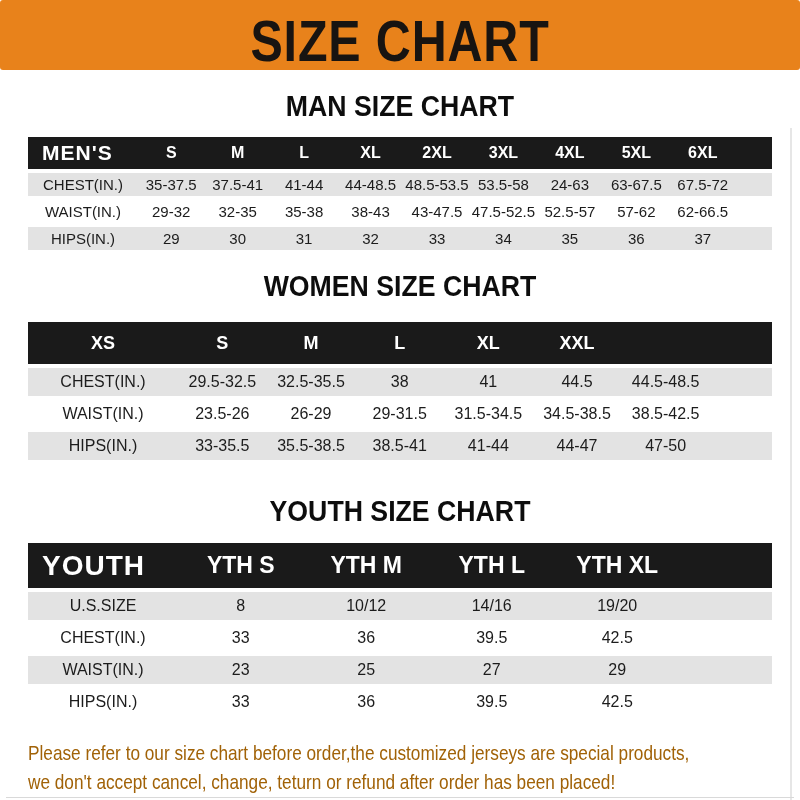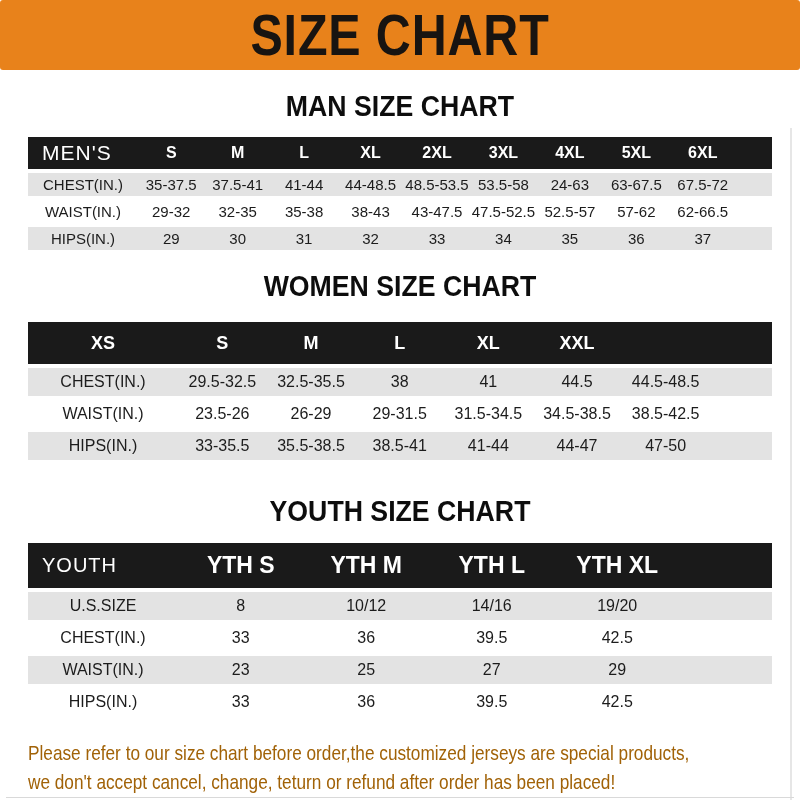--- a/index.html
+++ b/index.html
@@ -3,42 +3,42 @@
 <meta charset="utf-8">
 <style>
   html,body{margin:0;padding:0}
   body{
     width:800px;height:800px;position:relative;overflow:hidden;
     background:#ffffff;font-family:"Liberation Sans",sans-serif;color:#1c1c1c;
   }
   
   .banner{
     height:70px;background:#E8821B;border-radius:3px;
-    display:flex;align-items:center;justify-content:center;
+    display:flex;align-items:flex-end;justify-content:center;
   }
   .banner-title{
     font-size:57px;font-weight:900;color:#181411;line-height:1;
     letter-spacing:1px;transform:scaleX(.85);white-space:nowrap;
   }
   
   .section-heading{
     margin:0;text-align:center;font-size:29px;font-weight:800;
     color:#0d0d0d;line-height:30px;transform:scaleX(.92);white-space:nowrap;
   }
   #h-men{margin-top:21px}
   #h-women{margin-top:21px}
   #h-youth{margin-top:36px}
   
   .size-table{margin-left:28px;width:744px}
   #t-men{margin-top:16px}
   #t-women{margin-top:21px}
   #t-youth{margin-top:17px}
   .trow{display:grid;align-items:center;box-sizing:border-box}
   .thead{background:#1A1A1A;color:#ffffff}
-  .corner{text-align:left;padding-left:14px;font-weight:400;letter-spacing:1px;white-space:nowrap}
+  .corner{text-align:left;padding-left:14px;font-weight:700;letter-spacing:1px;white-space:nowrap}
   .colhead{text-align:center;font-weight:700;white-space:nowrap}
   .trow.body{margin-top:4px}
   .trow.body.alt{background:#E3E3E3}
   .trow.body.plain{background:#FFFFFF}
   .row-label,.cell{text-align:center;white-space:nowrap}
   
   .t-men .trow{grid-template-columns:110px repeat(9,1fr);padding-right:36px}
   .t-men .thead{height:32px}
   .t-men .corner{font-size:21px}
   .t-men .colhead{font-size:16px}
@@ -47,21 +47,21 @@
   
   .t-women .trow{grid-template-columns:150px repeat(6,1fr);padding-right:62px}
   .t-women .thead{height:42px}
   .t-women .corner{font-size:22px}
   .t-women .colhead{font-size:18px}
   .t-women .trow.body{height:28px}
   .t-women .row-label,.t-women .cell{font-size:16px}
   
   .t-youth .trow{grid-template-columns:150px repeat(4,1fr);padding-right:92px}
   .t-youth .thead{height:45px}
-  .t-youth .corner{font-size:20px}
+  .t-youth .corner{font-size:28px}
   .t-youth .colhead{font-size:23px}
   .t-youth .trow.body{height:28px}
   .t-youth .row-label,.t-youth .cell{font-size:16px}
   
   .footer{margin:22px 0 0 28px;color:#a16207}
   .footer-line{
     font-size:21px;line-height:29px;white-space:nowrap;
     transform:scaleX(.82);transform-origin:left center;
   }
   

